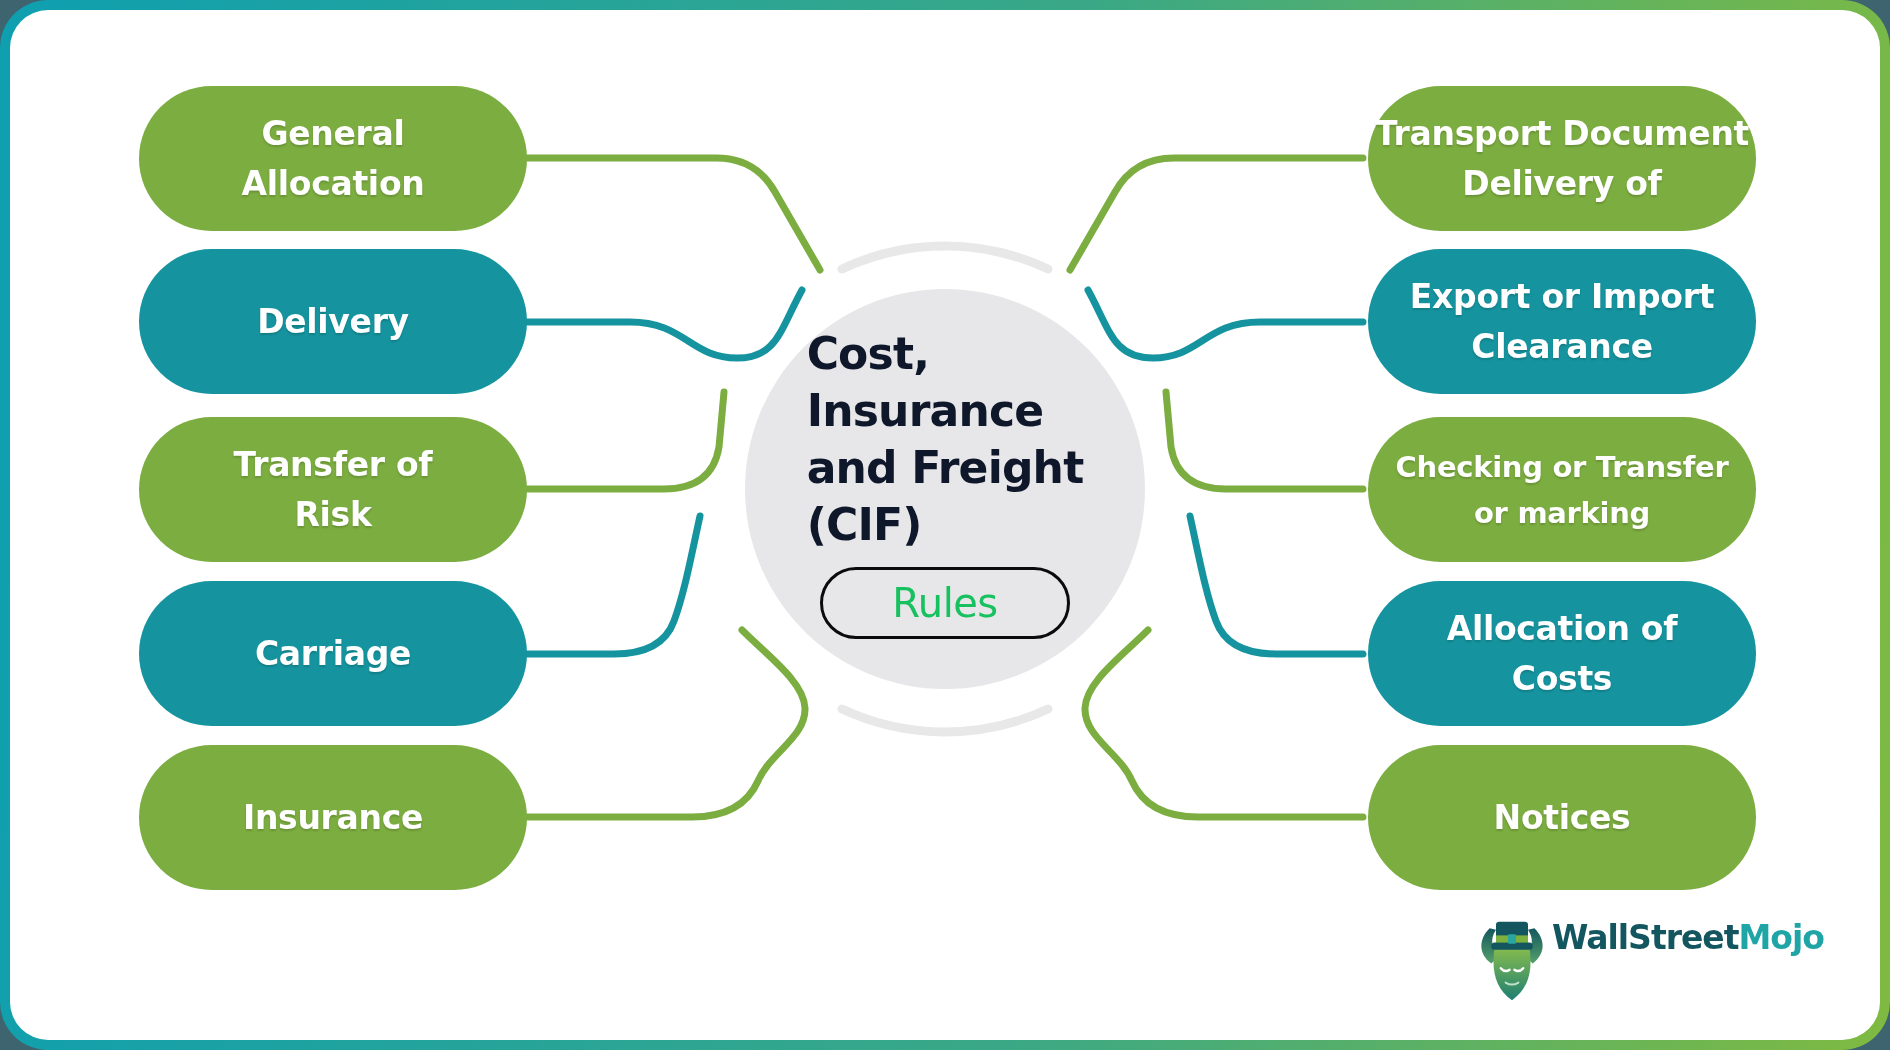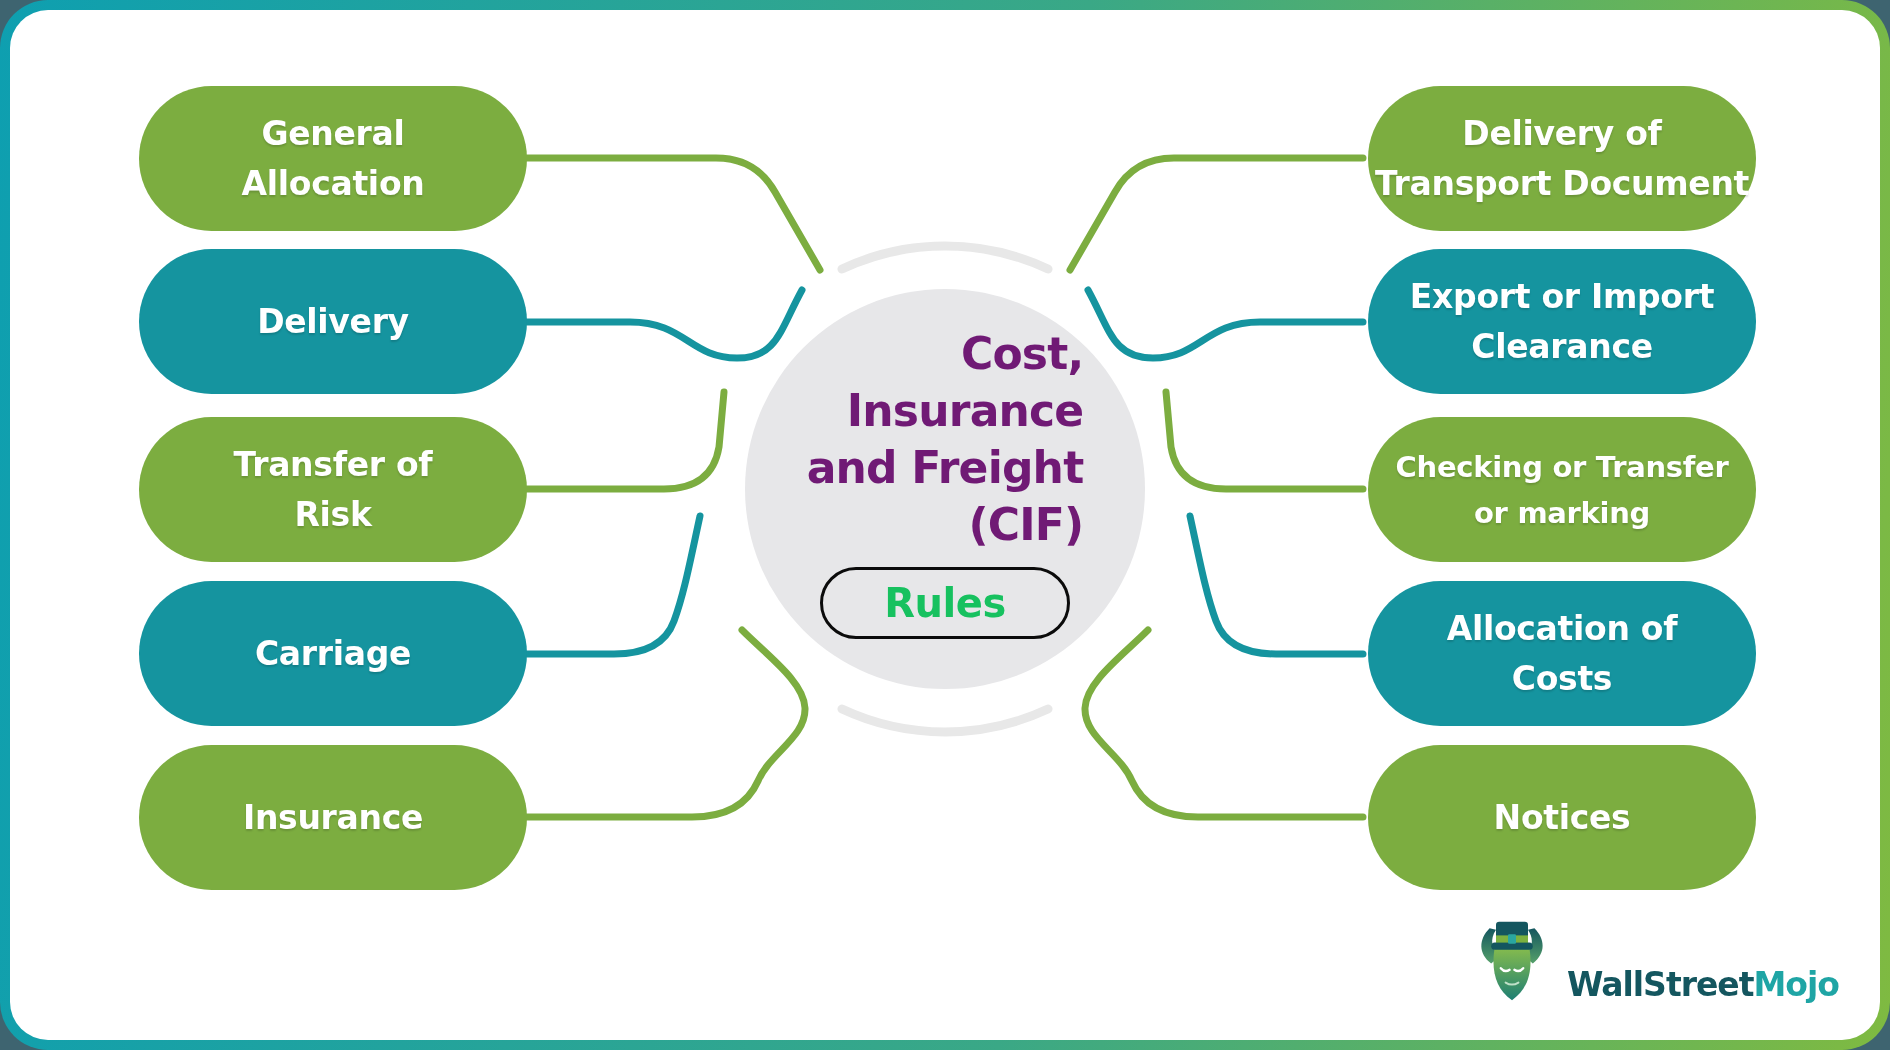--- a/index.html
+++ b/index.html
@@ -36,35 +36,35 @@
   .row1{top:86px;} .row2{top:249px;} .row3{top:417px;} .row4{top:581px;} .row5{top:745px;}
 
   
   .hub{
     position:absolute;left:745px;top:289px;width:400px;height:400px;
     border-radius:50%;background:#e7e7e9;
     display:flex;flex-direction:column;align-items:center;
     padding-top:36px;box-sizing:border-box;
   }
   .hub-title{
-    color:#701a75;font-weight:bold;font-size:44px;line-height:57px;
-    text-align:right;letter-spacing:-0.8px;
+    color:#0f172a;font-weight:bold;font-size:44px;line-height:57px;
+    text-align:left;letter-spacing:-0.8px;
   }
   .hub-title span{display:block;}
   .rules-btn{
     margin-top:14px;width:250px;height:72px;box-sizing:border-box;
     border:3.5px solid #0b0b0b;border-radius:40px;background:transparent;
     display:flex;align-items:center;justify-content:center;
-    color:#17c15f;font-weight:bold;font-size:40px;letter-spacing:-0.5px;
+    color:#17c15f;font-weight:normal;font-size:40px;letter-spacing:-0.5px;
   }
 
   
   .logo{
     position:absolute;left:1472px;top:918px;height:86px;
-    display:flex;align-items:flex-end;gap:15px;
+    display:flex;align-items:flex-start;
   }
   .logo-text{font-weight:bold;font-size:33px;letter-spacing:-1px;white-space:nowrap;}
   .logo-text .p1{color:#14565f;}
   .logo-text .p2{color:#1fa5a5;}
 </style>
 </head>
 <body>
 
 <div class="card">
   <div class="card-inner"></div>
@@ -101,22 +101,22 @@
     <span>Risk</span>
   </div>
   <div class="pill teal col-left row4">
     <span>Carriage</span>
   </div>
   <div class="pill green col-left row5">
     <span>Insurance</span>
   </div>
 
   <div class="pill green col-right row1">
+    <span>Transport Document</span>
     <span>Delivery of</span>
-    <span>Transport Document</span>
   </div>
   <div class="pill teal col-right row2">
     <span>Export or Import</span>
     <span>Clearance</span>
   </div>
   <div class="pill green small-text col-right row3">
     <span>Checking or Transfer</span>
     <span>or marking</span>
   </div>
   <div class="pill teal col-right row4">

